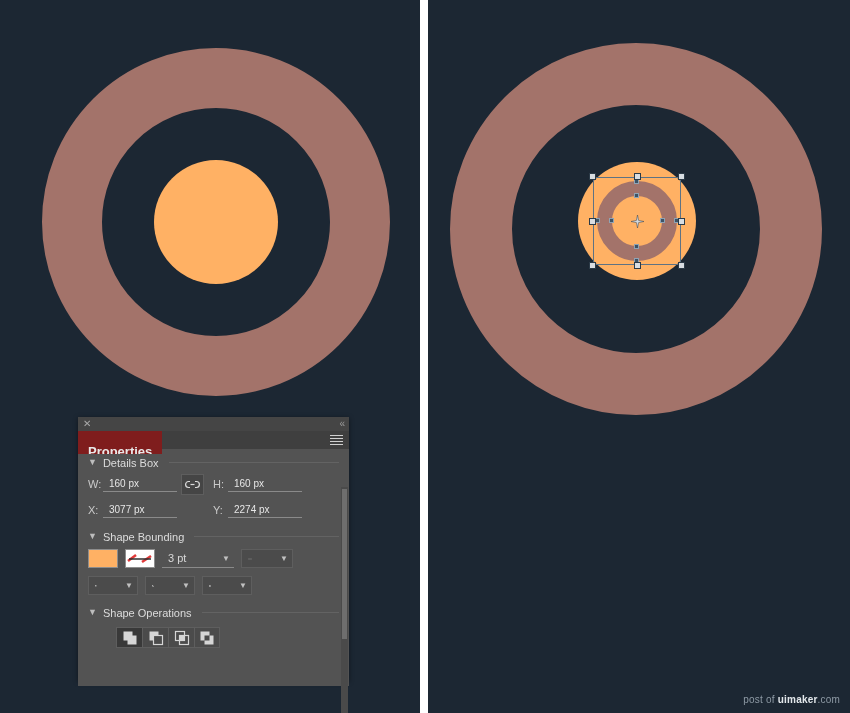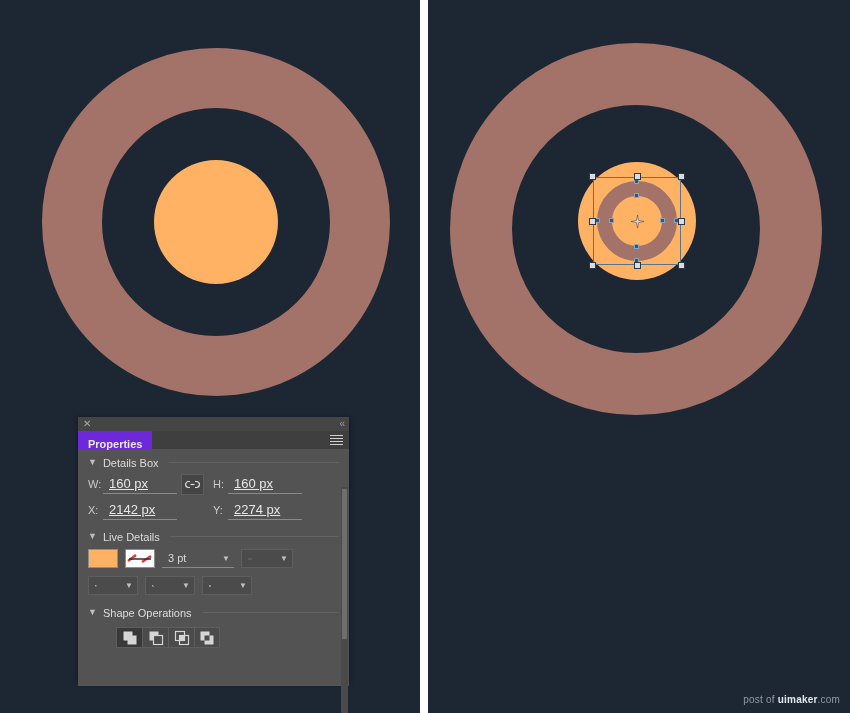--- a/index.html
+++ b/index.html
@@ -104,23 +104,23 @@
   }
   .panel-titlebar .tb-collapse {
     position: absolute; right: 5px; top: 1px; font-size: 10px; line-height: 11px;
     color: #9b9b9b; letter-spacing: -1px;
   }
   .panel-tabbar {
     position: relative; height: 18px; background: #3f3f3f;
   }
   .panel-tab {
     position: absolute; left: 0; top: 0; height: 18px;
-    padding: 4px 10px; line-height: 18px;
-    background: #6d28d9; color: #e8e8e8;
-    font-size: 11px; font-weight: bold;
+    padding: 12px 10px; line-height: 18px;
+    background: #7f1d1d; color: #e8e8e8;
+    font-size: 13px; font-weight: bold;
   }
   .panel-menu-icon {
     position: absolute; right: 6px; top: 4px; width: 13px; height: 10px;
   }
   .panel-menu-icon i {
     display: block; height: 1px; background: #d0d0d0; margin-bottom: 2px;
   }
 
   .panel-body { position: relative; height: 232px; background: #535353; }
 
@@ -144,22 +144,22 @@
     display: flex; align-items: center; gap: 6px;
     height: 17px; padding: 0 10px; margin-top: 5px;
   }
   .chev { color: #bdbdbd; font-size: 9px; line-height: 9px; }
   .section-title { font-size: 11px; color: #dcdcdc; white-space: nowrap; }
   .section-rule { flex: 1; height: 1px; background: #636363; margin-left: 4px; }
 
   .field-row { display: flex; align-items: center; padding: 0 10px; height: 26px; }
   .field-label { color: #c9c9c9; font-size: 11px; width: 15px; }
   .field-input {
-    border-bottom: 1px solid #8a8a8a; color: #e6e6e6; font-size: 13px;
-    padding: 1px 4px 2px 6px; min-width: 74px; text-decoration: underline;
+    border-bottom: 1px solid #8a8a8a; color: #e6e6e6; font-size: 10px;
+    padding: 1px 4px 2px 6px; min-width: 74px;
   }
   .link-btn {
     width: 23px; height: 21px; background: #454545; border: 1px solid #5e5e5e;
     display: flex; align-items: center; justify-content: center;
     margin: 0 9px 0 4px;
   }
   .spacer-x { width: 36px; }
 
   .ctrl-row { display: flex; align-items: center; gap: 7px; padding: 0 10px; height: 27px; }
   .swatch {
@@ -281,29 +281,29 @@
             <path d="M5 1.5 H3.6 a3 3 0 0 0 0 6 H5" stroke="#dcdcdc" stroke-width="1.2" fill="none"></path>
             <path d="M10 1.5 H11.4 a3 3 0 0 1 0 6 H10" stroke="#dcdcdc" stroke-width="1.2" fill="none"></path>
           </svg>
         </div>
         <span class="field-label">H:</span>
         <span class="field-input">160 px</span>
       </div>
 
       <div class="field-row">
         <span class="field-label">X:</span>
-        <span class="field-input">2142 px</span>
+        <span class="field-input">3077 px</span>
         <span class="spacer-x"></span>
         <span class="field-label">Y:</span>
         <span class="field-input">2274 px</span>
       </div>
 
       <div class="section-header">
         <span class="chev">▼</span>
-        <span class="section-title">Live Details</span>
+        <span class="section-title">Shape Bounding</span>
         <span class="section-rule"></span>
       </div>
 
       <div class="ctrl-row">
         <div class="swatch swatch-fill"></div>
         <div class="swatch swatch-stroke">
           <svg width="28" height="17" viewBox="0 0 28 17" style="display:block">
             <path d="M2 11 L10 5" stroke="#e03a3a" stroke-width="2.5"></path>
             <path d="M16 12 L25 6" stroke="#e03a3a" stroke-width="2.5"></path>
             <path d="M3 9 L25 9" stroke="#2e2e2e" stroke-width="1.5"></path>

